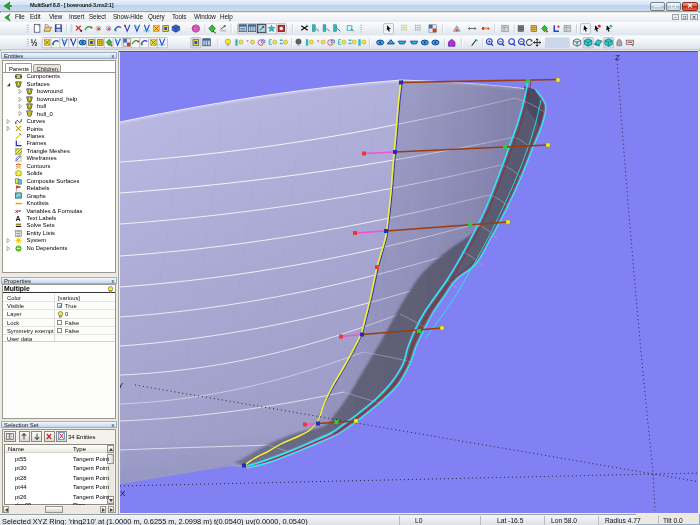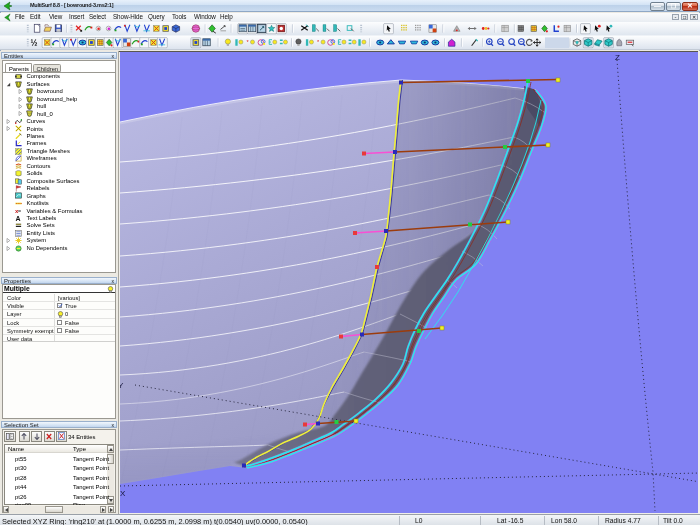--- a/index.html
+++ b/index.html
@@ -18,21 +18,21 @@
 #menu span{position:absolute;top:0px}
 
 #tb1{left:0;top:22px;width:700px;height:14px;background:linear-gradient(#fcfdfe,#dfe6ef);border-bottom:1px solid #eef2f7}
 #tb2{left:0;top:36px;width:700px;height:14px;background:linear-gradient(#fcfdfe,#dde4ee);border-bottom:1px solid #c3cbd6}
 
 #main{left:0;top:51px;width:700px;height:463px;background:#f0eeea;}
 .phead{position:absolute;left:1px;width:116px;height:7px;background:linear-gradient(#f2f7fd 0%,#d8e6f6 55%,#c3d6ee 100%);border:1px solid #9ab0cc;font-size:5.9px;color:#222;line-height:6.2px;padding-left:2px}
 .phx{position:absolute;right:2px;top:0.5px;font-size:5px;color:#111;line-height:5.5px}
 .t62{font-size:5.9px;color:#000;white-space:nowrap}
 
-#status{left:0;top:514px;width:700px;height:11px;background:linear-gradient(#f4f6f8,#dde2e8);border-top:1px solid #9aa0a8;font-size:7.4px;color:#111}
+#status{left:0;top:514px;width:636px;height:11px;background:linear-gradient(#f4f6f8,#dde2e8);border-top:1px solid #9aa0a8;font-size:7.4px;color:#111}
 #status span{position:absolute;top:2px;white-space:nowrap}
 .sdiv{position:absolute;top:1px;height:9px;border-left:1px solid #b6bcc4}
 </style></head>
 <body>
 <div id="win">
 
 <div id="title" class="abs">
  <svg class="abs" style="left:3px;top:1px" width="10" height="10" viewBox="0 0 10 10">
         <path d="M1,5 L7,1 L6,4 L9,5 L6,6 L7,9 Z" fill="#1faa1f" stroke="#0a5a0a" stroke-width="0.5"></path>
       </svg>

